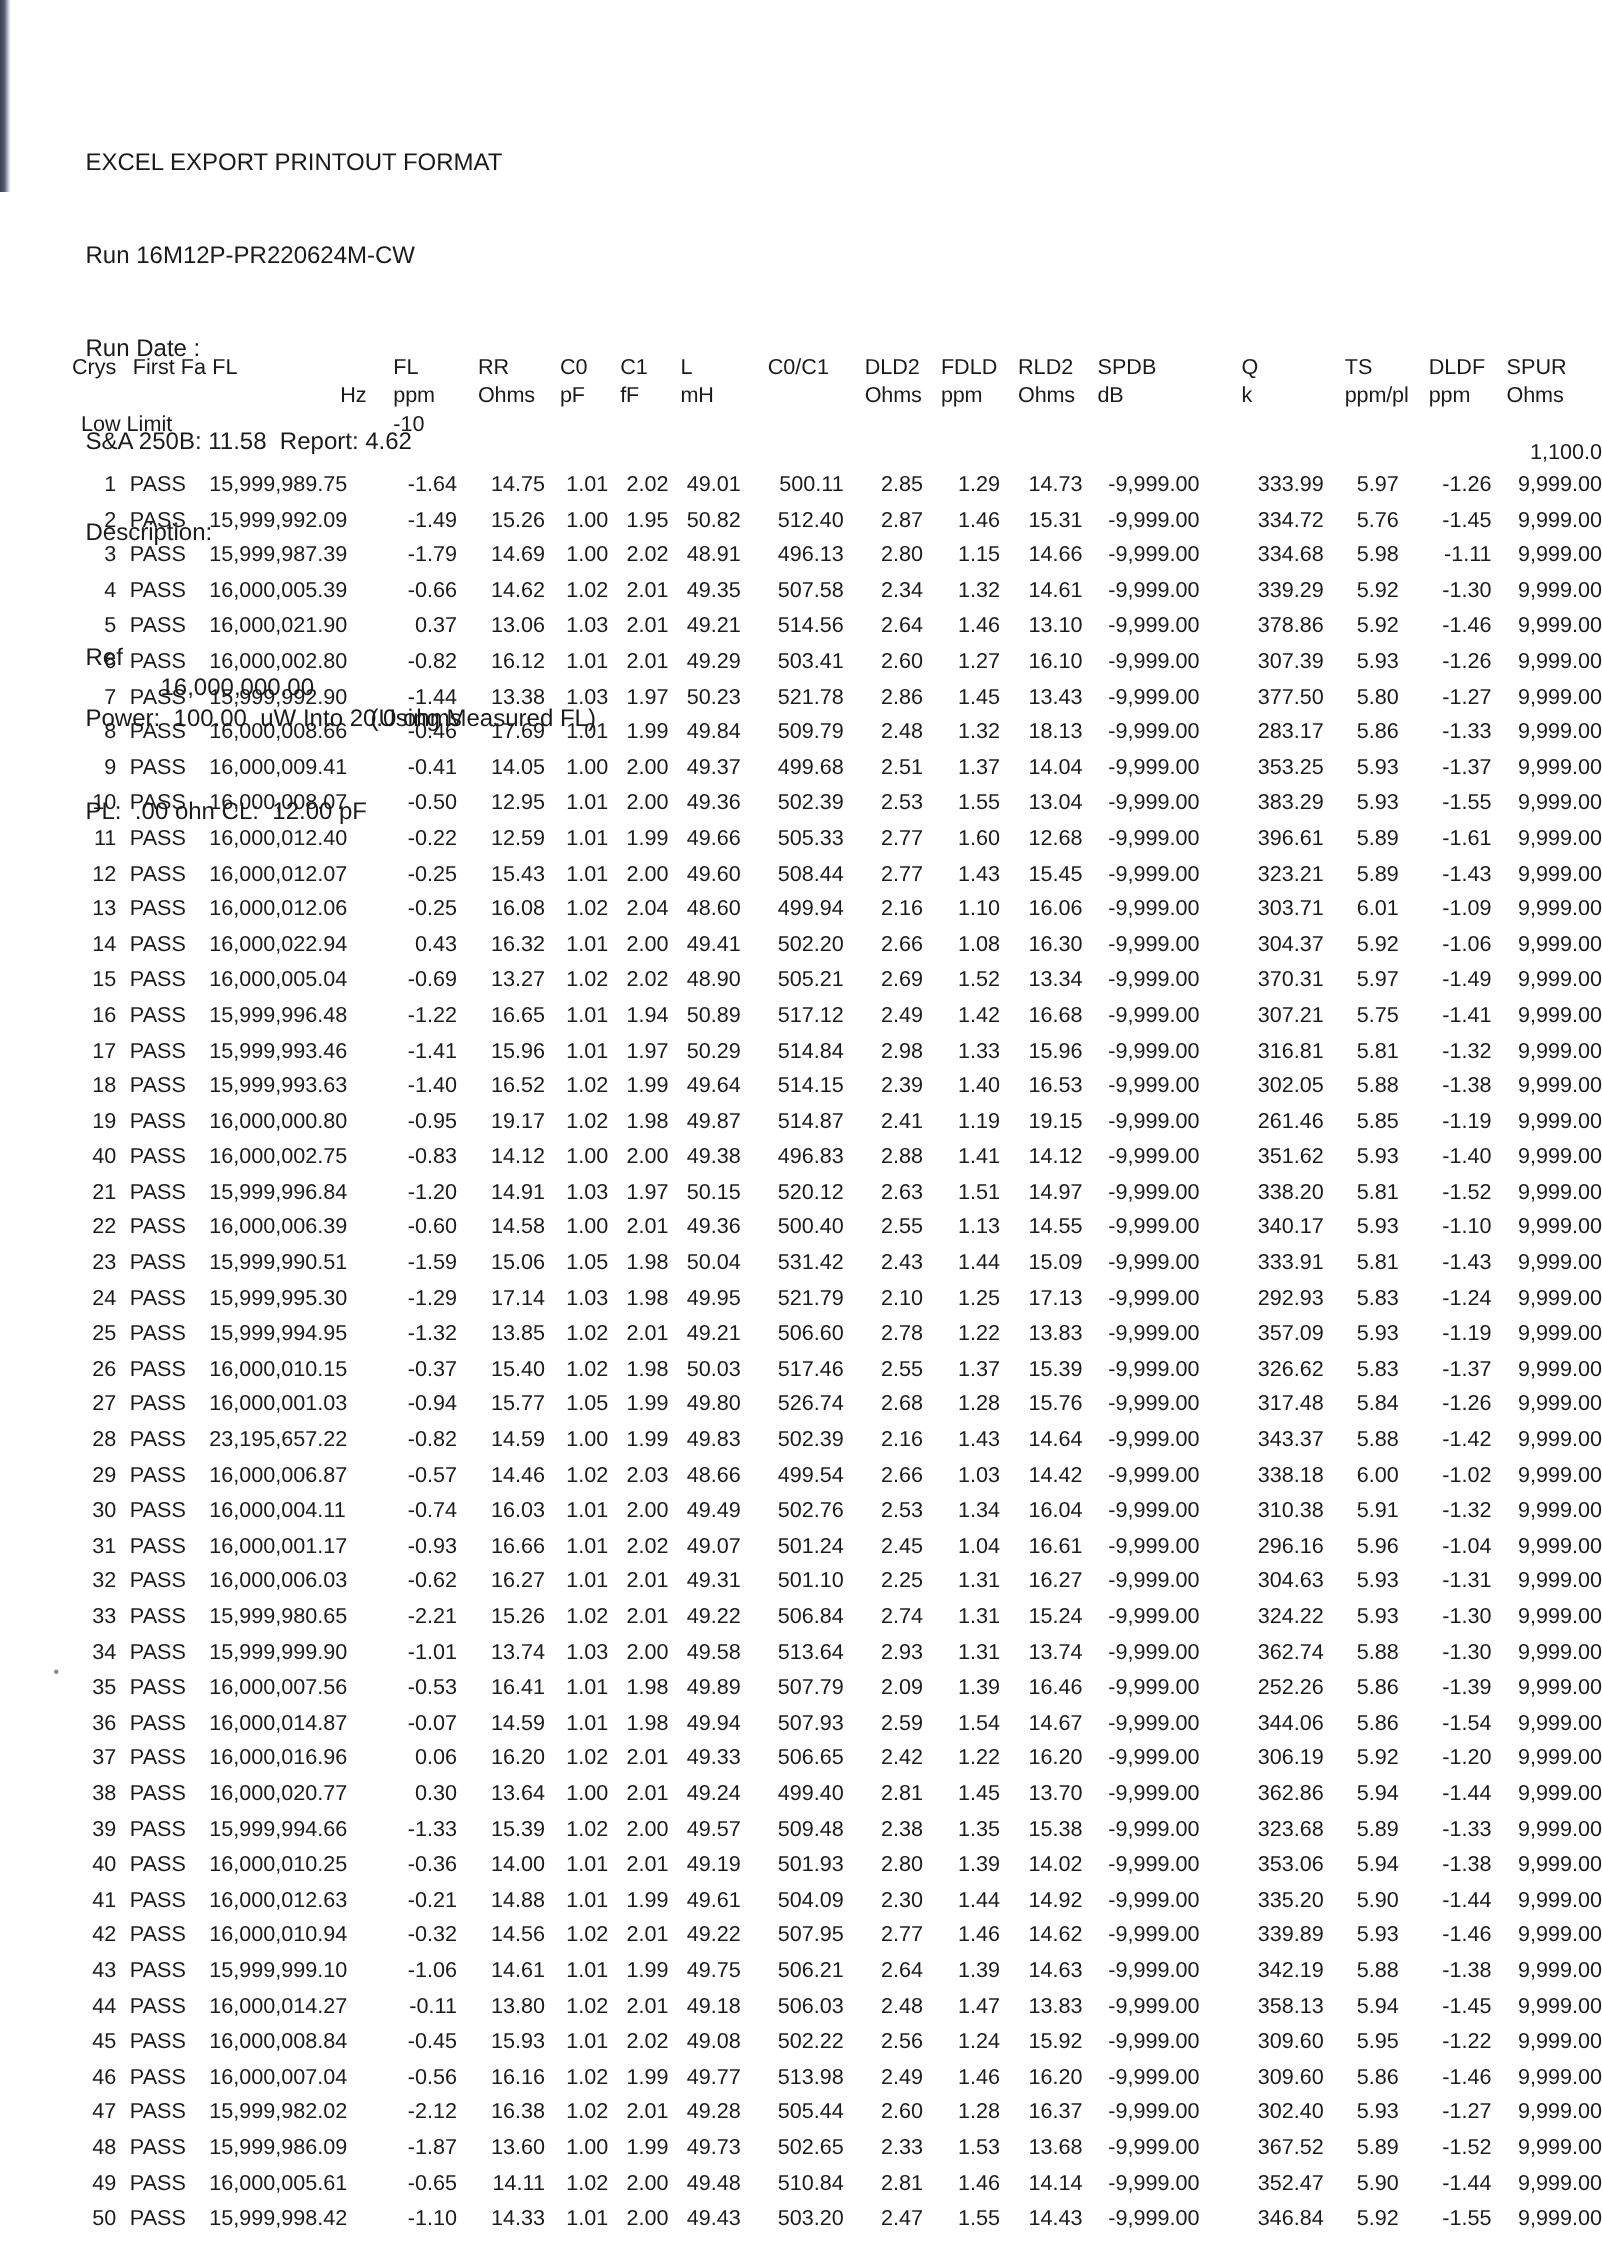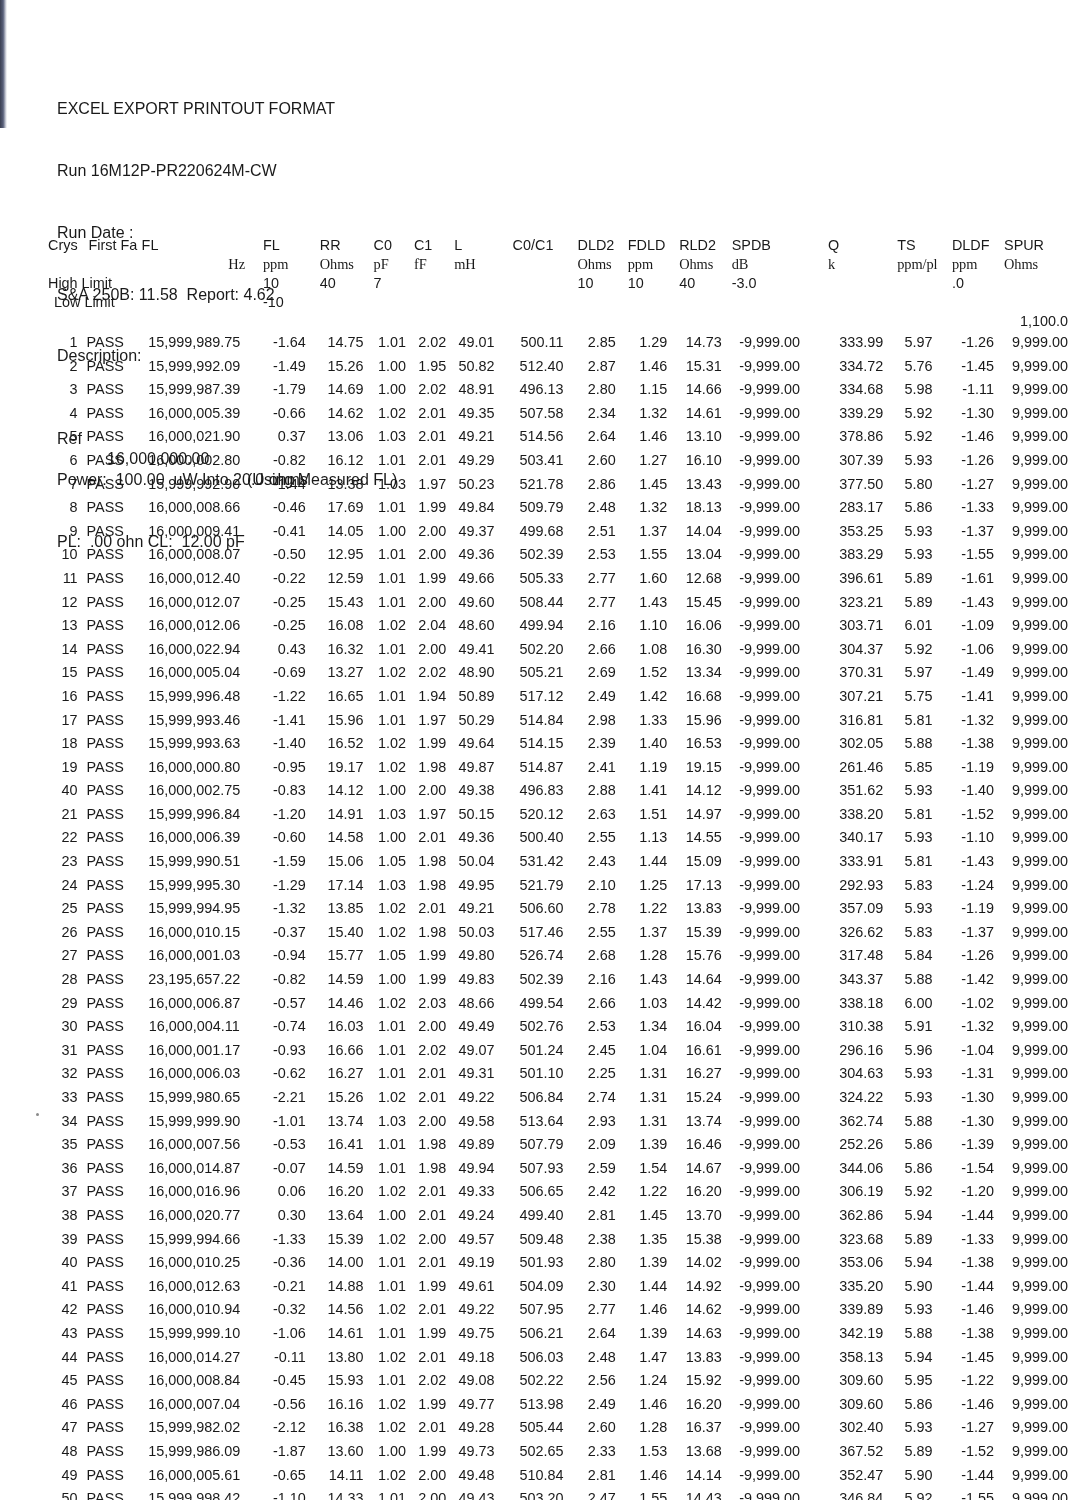--- a/index.html
+++ b/index.html
@@ -39,21 +39,21 @@
     white-space:nowrap;
   }
   #data-table td{padding:0;}
   thead td{ vertical-align:bottom; }
   .hdr-row td{height:19px;line-height:19px;}
   .lim-row td{height:19px;line-height:19px;}
   .data-row td{height:23.6px;line-height:23.6px;}
   
   .c-idx   {width:26px; text-align:right;  padding-right:9px!important;}
   .c-res   {width:54px; text-align:left;}
-  .c-fl    {width:128px;text-align:center;}
+  .c-fl    {width:128px;text-align:left;}
   .c-flppm {width:56px; text-align:right; padding-left:14px!important;}
   .c-rr    {width:54px; text-align:right; padding-left:14px!important;}
   .c-c0    {width:38px; text-align:right; padding-left:10px!important;}
   .c-c1    {width:38px; text-align:right; padding-left:8px!important;margin-top:40px;}
   .c-l     {width:46px; text-align:right; padding-left:8px!important;}
   .c-c0c1  {width:60px; text-align:right; padding-left:18px!important;}
   .c-dld2  {width:40px; text-align:right; padding-left:14px!important;margin-top:11px;}
   .c-fdld  {width:42px; text-align:right; padding-left:12px!important;}
   .c-rld2  {width:50px; text-align:right; padding-left:12px!important;}
   .c-spdb  {width:78px; text-align:right; padding-left:10px!important;}
@@ -67,21 +67,21 @@
   .hdr-row .c-rld2,.hdr-row .c-spdb,.hdr-row .c-q,.hdr-row .c-ts,
   .hdr-row .c-dldf,.hdr-row .c-spur{text-align:left;}
   .lim-row .c-flppm,.lim-row .c-rr,.lim-row .c-c0,.lim-row .c-c1,
   .lim-row .c-l,.lim-row .c-c0c1,.lim-row .c-dld2,.lim-row .c-fdld,
   .lim-row .c-rld2,.lim-row .c-spdb,.lim-row .c-q,.lim-row .c-ts,
   .lim-row .c-dldf,.lim-row .c-spur{text-align:left;}
   .hdr-title-cell{text-align:left;padding-left:2px!important;}
   .hdr-hz-cell{text-align:right;padding-right:4px!important;}
   .lim-name-cell{text-align:left;padding-left:2px!important;}
   .lim-name-cell.indent{padding-left:8px!important;}
-  .hdr-units{letter-spacing:-0.1px;font-family:Liberation Serif, serif;}
+  .hdr-units{letter-spacing:-0.1px;}
   
   #stray-mark{
     position:absolute;left:36px;top:1113px;width:3px;height:3px;
     background:#8a8a8a;border-radius:50%;
   }
 </style>
 </head>
 <body>
 
 <div id="scan-edge"></div>
@@ -138,38 +138,20 @@
         <td class="c-dld2">Ohms</td>
         <td class="c-fdld">ppm</td>
         <td class="c-rld2">Ohms</td>
         <td class="c-spdb">dB</td>
         <td class="c-q">k</td>
         <td class="c-ts">ppm/pl</td>
         <td class="c-dldf">ppm</td>
         <td class="c-spur">Ohms</td>
       </tr>
       <tr class="lim-row">
-        <td class="c-idx lim-name-cell" colspan="2">High Limit</td>
-        <td class="c-fl"></td>
-        <td class="c-flppm">10</td>
-        <td class="c-rr">40</td>
-        <td class="c-c0">7</td>
-        <td class="c-c1"></td>
-        <td class="c-l"></td>
-        <td class="c-c0c1"></td>
-        <td class="c-dld2">10</td>
-        <td class="c-fdld">10</td>
-        <td class="c-rld2">40</td>
-        <td class="c-spdb">-3.0</td>
-        <td class="c-q"></td>
-        <td class="c-ts"></td>
-        <td class="c-dldf">.0</td>
-        <td class="c-spur"></td>
-      </tr>
-      <tr class="lim-row">
         <td class="c-idx lim-name-cell indent" colspan="2">Low Limit</td>
         <td class="c-fl"></td>
         <td class="c-flppm">-10</td>
         <td class="c-rr"></td>
         <td class="c-c0"></td>
         <td class="c-c1"></td>
         <td class="c-l"></td>
         <td class="c-c0c1"></td>
         <td class="c-dld2"></td>
         <td class="c-fdld"></td>

